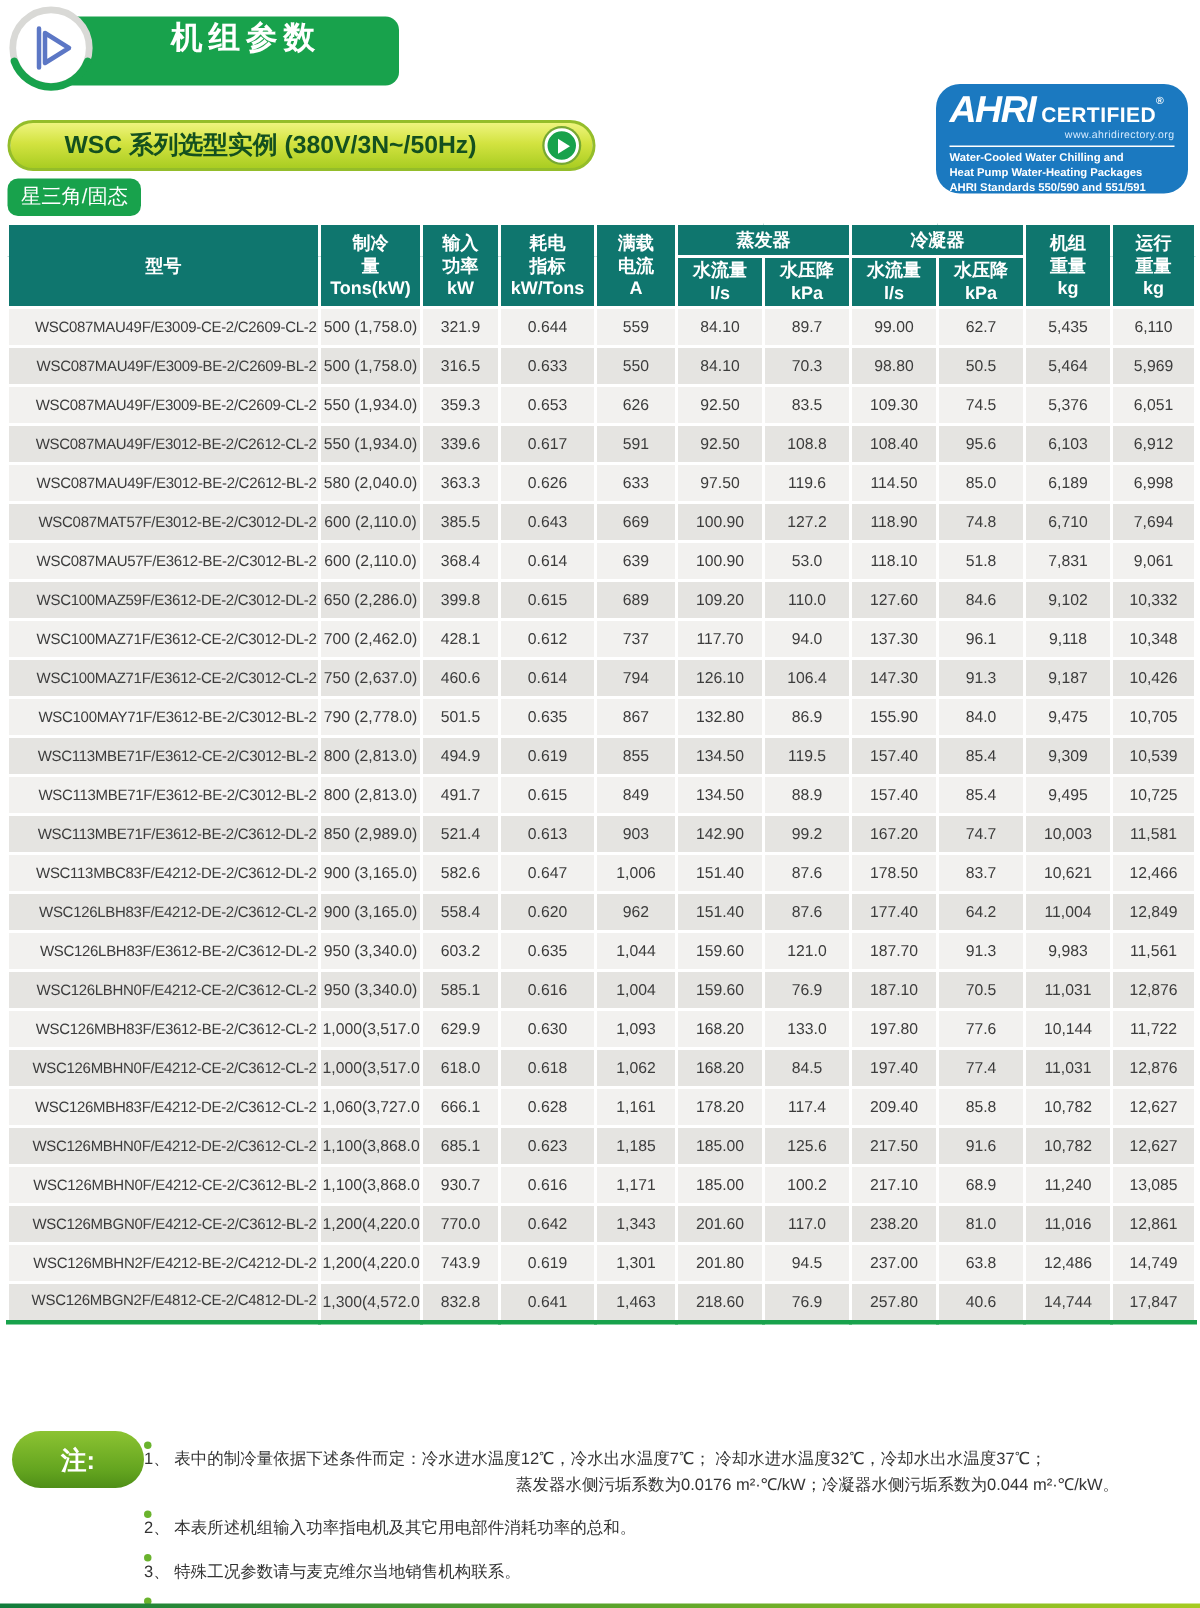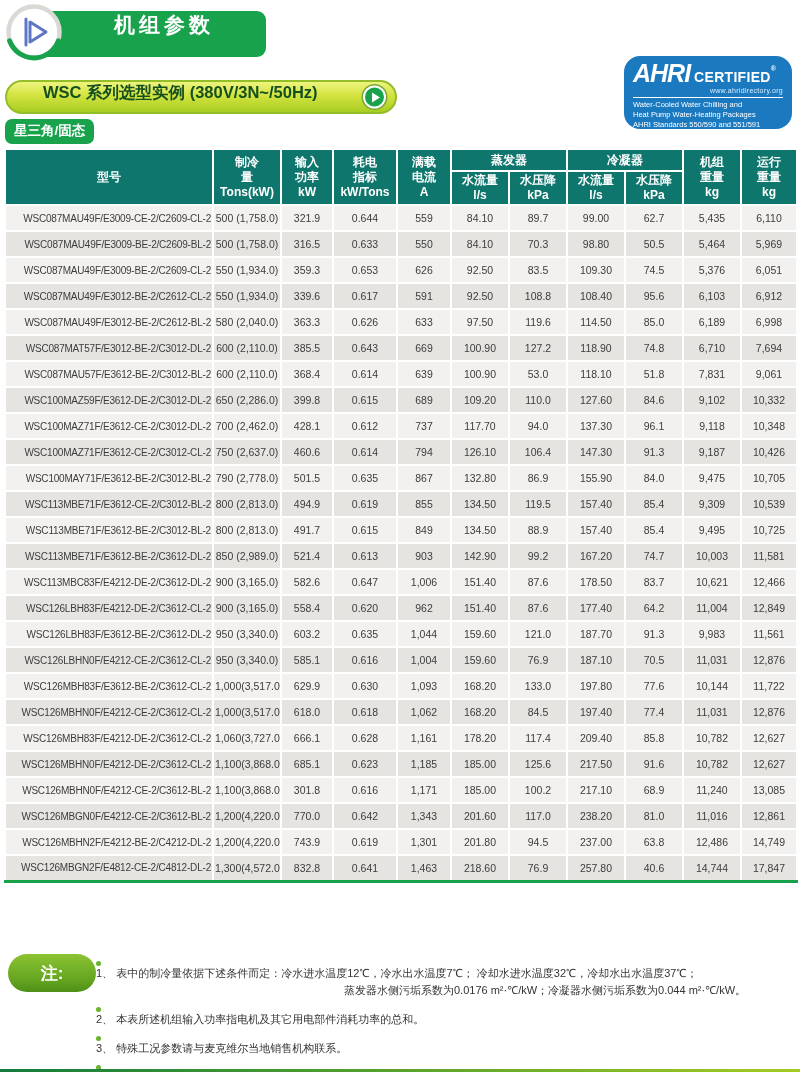--- a/index.html
+++ b/index.html
@@ -17,51 +17,51 @@
     display:flex; align-items:flex-start; justify-content:center;
   }
   .banner span { color:#fff; font-size:21px; font-weight:bold; letter-spacing:4px; padding-left:28px; }
   .circle-icon { position:absolute; left:4px; top:2px; width:60px; height:60px; }
 
   .subtitle-pill {
     position:absolute; left:5px; top:80px; width:392px; height:34px;
     border-radius:18px;
     background:linear-gradient(180deg,#eef47e 0%,#d3e340 45%,#a9cd22 100%);
     border:2px solid #94bd2a;
-    display:flex; align-items:flex-start;
+    display:flex; align-items:center;
   }
   .subtitle-pill .label { margin-left:36px; color:#14501f; font-weight:bold; font-size:16.5px; }
   .play-btn {
     position:absolute; right:9px; top:50%; transform:translateY(-50%);
     width:23px; height:23px; border-radius:50%;
     background:#18a24c; border:2px solid #fff; box-shadow:0 0 0 1.5px #76a832;
     display:flex; align-items:center; justify-content:center;
   }
   .play-btn::after {
     content:""; margin-left:2px;
     border-left:8px solid #fff; border-top:5px solid transparent; border-bottom:5px solid transparent;
   }
   .mode-tag {
     position:absolute; left:5px; top:119px;
-    background:#18a24c; color:#fff; font-weight:bold; font-size:13.5px;
+    background:#18a24c; color:#fff; font-weight:normal; font-size:13.5px;
     padding:3px 9px 4px; border-radius:7px;
   }
 
   
   .ahri-badge {
     position:absolute; left:624px; top:56px; width:168px; height:73px;
     background:#1b79c0; border-radius:16px; color:#fff; padding:5px 9px 4px;
   }
   .ahri-top { display:flex; align-items:baseline; line-height:1; }
   .ahri-logo { font-size:25px; font-weight:bold; font-style:italic; letter-spacing:-1px; }
   .ahri-cert { font-size:14px; font-weight:bold; margin-left:4px; letter-spacing:0.3px; }
   .ahri-reg  { font-size:7px; vertical-align:top; position:relative; top:-5px; }
   .ahri-url  { text-align:right; font-size:7px; color:#d8ecff; margin-top:1px; letter-spacing:0.3px; }
   .ahri-divider { border-top:1.5px solid #fff; margin:3px 0 2px; }
-  .ahri-line { font-size:7.5px; line-height:1.32; white-space:nowrap; }
+  .ahri-line { font-size:7.5px; line-height:1.32; white-space:nowrap;font-weight:bold; }
 
   
   .spec-table {
     position:absolute; left:4px; top:148px; width:792px;
     border-collapse:collapse; table-layout:fixed;
     border-bottom:3px solid #18a24c;
   }
   .spec-table th {
     background:#0f766e; color:#fff; font-weight:bold; font-size:12px;
     line-height:1.25; white-space:pre-line; text-align:center; vertical-align:middle;
@@ -467,21 +467,21 @@
           <td>185.00</td>
           <td>125.6</td>
           <td>217.50</td>
           <td>91.6</td>
           <td>10,782</td>
           <td>12,627</td>
         </tr>
         <tr class="odd">
           <td class="model">WSC126MBHN0F/E4212-CE-2/C3612-BL-2</td>
           <td>1,100(3,868.0)</td>
-          <td>301.8</td>
+          <td>930.7</td>
           <td>0.616</td>
           <td>1,171</td>
           <td>185.00</td>
           <td>100.2</td>
           <td>217.10</td>
           <td>68.9</td>
           <td>11,240</td>
           <td>13,085</td>
         </tr>
         <tr class="even">

